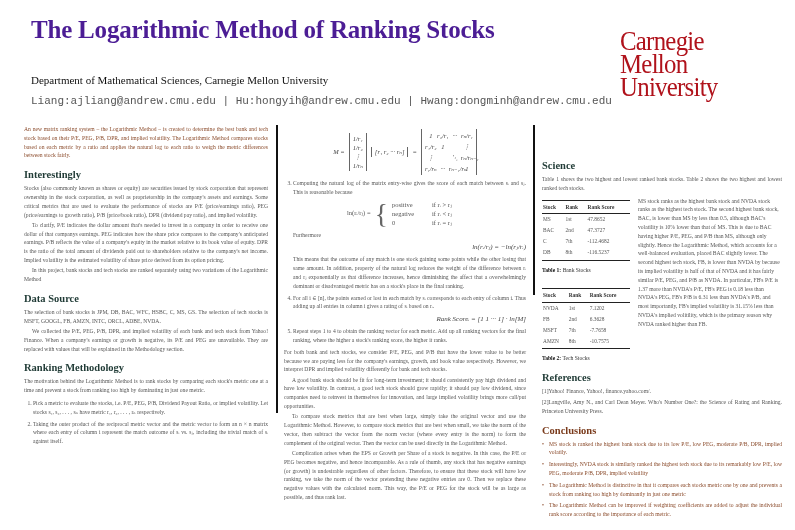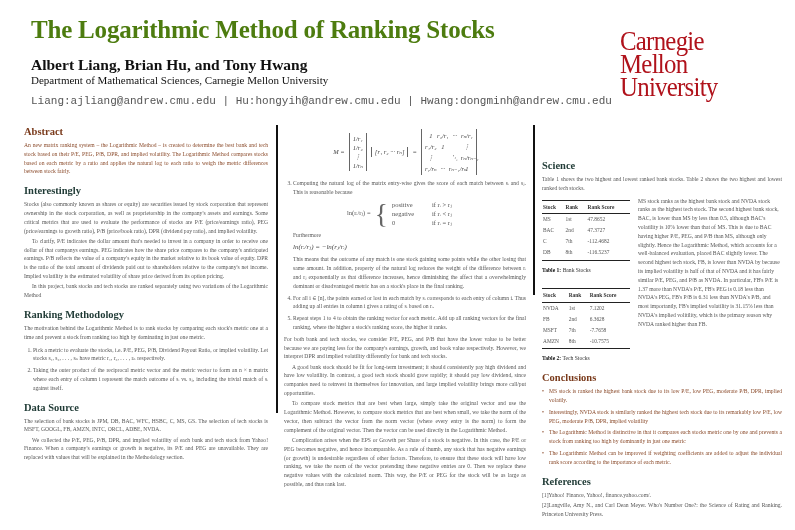--- a/index.html
+++ b/index.html
@@ -1,20 +1,20 @@
 <!DOCTYPE html>
 <html><head>
 <meta charset="utf-8">
 <style>
   * { box-sizing: border-box; margin: 0; padding: 0; }
   html, body { width: 795px; height: 530px; background: #ffffff; overflow: hidden; }
   body { font-family: "Liberation Serif", "DejaVu Serif", serif; color: #333; position: relative; }
 
   .header { position: absolute; left: 0; top: 0; width: 795px; height: 110px; }
-  .title { position: absolute; left: 31px; top: 16px; font-size: 25px; font-weight: bold; color: #4d7c0f; letter-spacing: -0.2px; }
+  .title { position: absolute; left: 31px; top: 16px; font-size: 25px; font-weight: bold; color: #4c1d95; letter-spacing: -0.2px; }
   .authors { position: absolute; left: 31px; top: 56px; font-size: 15.5px; font-weight: bold; color: #111; }
   .dept { position: absolute; left: 31px; top: 74px; font-size: 11px; color: #111; }
   .emails { position: absolute; left: 31px; top: 95px; font-family: "Liberation Mono", "DejaVu Sans Mono", monospace; font-size: 11px; color: #555; }
   .logo { position: absolute; left: 620px; top: 30px; font-size: 27px; line-height: 23px; color: #b0121b; font-weight: normal; letter-spacing: -0.8px; transform: scaleX(0.92); transform-origin: left top; }
 
   .col { position: absolute; top: 125px; height: 405px; font-size: 5.6px; line-height: 8.8px; color: #555; text-align: justify; }
   .col1 { left: 24px; width: 244px; }
   .col2 { left: 284px; width: 242px; top: 125px; }
   .col3 { left: 542px; width: 240px; }
   .vsep { position: absolute; top: 125px; width: 1.5px; background: #111; }
@@ -24,21 +24,21 @@
   h2 { font-size: 10.5px; font-weight: bold; margin: 0 0 3px 0; line-height: 13px; }
   h2.brown { color: #7a3b1c; }
   h2.slate { color: #1f3a35; }
   .sec { margin-bottom: 8px; }
   p { margin: 0 0 1.5px 0; }
   p.ind { text-indent: 8px; }
   .brown-text { color: #8a4a2a; }
   ol { padding-left: 9px; }
   ol li { margin-bottom: 3px; }
 
-  .math { text-align: left; font-style: italic; color: #444; margin: 3px 0; font-size: 7px; line-height: 10px; }
+  .math { text-align: right; font-style: italic; color: #444; margin: 3px 0; font-size: 7px; line-height: 10px; }
   .matrix { display: flex; justify-content: center; align-items: center; gap: 4px; margin: 4px 0; font-style: italic; font-size: 6.5px; color: #444; }
   .bracket { border-left: 1px solid #666; border-right: 1px solid #666; padding: 1px 3px; }
   .mat-col { display: flex; flex-direction: column; align-items: center; line-height: 9px; }
   .mat-grid { display: grid; grid-template-columns: repeat(4, 12px); line-height: 11px; text-align: center; }
   .cases { display: flex; justify-content: center; align-items: center; gap: 4px; font-size: 6.5px; margin: 3px 0; }
   .cases .brace { font-size: 28px; line-height: 28px; color: #666; font-style: normal; }
   .cases .rows { display: grid; grid-template-columns: 40px 40px; line-height: 9px; }
 
   .results-grid { display: flex; gap: 8px; margin-top: 4px; }
   .tables { width: 88px; flex-shrink: 0; }
@@ -53,56 +53,54 @@
   ul.concl { list-style: none; padding-left: 0; }
   ul.concl li { position: relative; padding-left: 7px; margin-bottom: 3px; color: #8a4a2a; }
   ul.concl li::before { content: "•"; position: absolute; left: 0; color: #8a4a2a; }
   .refs p { margin-bottom: 2px; }
 </style>
 </head>
 <body>
 
 <div class="header">
   <div class="title">The Logarithmic Method of Ranking Stocks</div>
-  <div class="authors">Albert Liang, Brian Hu, and Tony Hwang</div>
   <div class="dept">Department of Mathematical Sciences, Carnegie Mellon University</div>
   <div class="emails">Liang:ajliang@andrew.cmu.edu | Hu:hongyih@andrew.cmu.edu | Hwang:dongminh@andrew.cmu.edu</div>
   <div class="logo">
     <div>Carnegie</div>
     <div>Mellon</div>
     <div>University</div>
   </div>
 </div>
 
 <div class="vsep vsep1"></div>
 <div class="vsep vsep2"></div>
 
 <div class="col col1">
   <div class="sec">
-    <h2 class="brown">Abstract</h2>
     <p class="brown-text">An new matrix ranking system – the Logarithmic Method – is created to determine the best bank and tech stock based on their P/E, PEG, P/B, DPR, and implied volatility. The Logarithmic Method compares stocks based on each metric by a ratio and applies the natural log to each ratio to weigh the metric differences between stock fairly.</p>
   </div>
   <div class="sec">
     <h2 class="slate">Interestingly</h2>
     <p>Stocks (also commonly known as shares or equity) are securities issued by stock corporation that represent ownership in the stock corporation, as well as proprietorship in the company's assets and earnings. Some critical metrics that are used to evaluate the performance of stocks are P/E (price/earnings ratio), PEG (price/earnings to growth ratio), P/B (price/book ratio), DPR (dividend pay ratio), and implied volatility.</p>
     <p class="ind">To clarify, P/E indicates the dollar amount that's needed to invest in a company in order to receive one dollar of that companys earnings. PEG indicates how the share price compares to the company's anticipated earnings. P/B reflects the value of a company's equity in the market relative to its book value of equity. DPR is the ratio of the total amount of dividends paid out to shareholders relative to the company's net income. Implied volatility is the estimated volatility of share price derived from its option pricing.</p>
     <p class="ind">In this project, bank stocks and tech stocks are ranked separately using two variations of the Logarithmic Method</p>
+  </div>
+  <div class="sec">
+    <h2 class="slate">Data Source</h2>
+    <p>The selection of bank stocks is JPM, DB, BAC, WFC, HSBC, C, MS, GS. The selection of tech stocks is MSFT, GOOGL, FB, AMZN, INTC, ORCL, ADBE, NVDA.</p>
+    <p class="ind">We collected the P/E, PEG, P/B, DPR, and implied volatility of each bank and tech stock from Yahoo! Finance. When a company's earnings or growth is negative, its P/E and PEG are unavailable. They are replaced with values that will be explained in the Methodology section.</p>
   </div>
   <div class="sec">
     <h2 class="slate">Ranking Methodology</h2>
     <p style="margin-bottom:4px;">The motivation behind the Logarithmic Method is to rank stocks by comparing each stock's metric one at a time and prevent a stock from ranking too high by dominating in just one metric.</p>
     <ol>
       <li>Pick a metric to evaluate the stocks, i.e. P/E, PEG, P/B, Dividend Payout Ratio, or implied volatility. Let stocks s₁, s₂, . . . , sₙ have metric r₁, r₂, . . . , rₙ respectively.</li>
       <li>Taking the outer product of the reciprocal metric vector and the metric vector to form an n × n matrix where each entry of column i represent the match outcome of sᵢ vs. sⱼ, including the trivial match of sᵢ against itself.</li>
     </ol>
-  </div>
-  <div class="sec">
-    <h2 class="slate">Data Source</h2>
-    <p>The selection of bank stocks is JPM, DB, BAC, WFC, HSBC, C, MS, GS. The selection of tech stocks is MSFT, GOOGL, FB, AMZN, INTC, ORCL, ADBE, NVDA.</p>
-    <p class="ind">We collected the P/E, PEG, P/B, DPR, and implied volatility of each bank and tech stock from Yahoo! Finance. When a company's earnings or growth is negative, its P/E and PEG are unavailable. They are replaced with values that will be explained in the Methodology section.</p>
   </div>
 </div>
 
 <div class="col col2">
   <div class="matrix">
     <span>M =</span>
     <span class="bracket mat-col">
       <span>1/r₁</span>
       <span>1/r₂</span>
       <span>⋮</span>
@@ -143,20 +141,21 @@
           <span>0</span>
           <span>if rᵢ = rⱼ</span>
         </span>
       </div>
       <p>Furthermore</p>
       <div class="math">ln(rᵢ/rⱼ) = −ln(rⱼ/rᵢ)</div>
       <p>This means that the outcome of any match is one stock gaining some points while the other losing that same amount. In addition, property of the natural log reduces the weight of the difference between rᵢ and rⱼ exponentially as that difference increases, hence diminishing the affect that a overwhelmingly dominant or disadvantaged metric has on a stock's place in the final ranking.</p>
     </li>
     <li>
       <span>For all i ∈ [n], the points earned or lost in each match by sᵢ corresponds to each entry of column i. Thus adding up all entries in column i gives a rating of sᵢ based on rᵢ.</span>
+      <div class="math">Rank Scoreᵢ = [1 1 ··· 1] · ln[M]</div>
     </li>
     <li>Repeat steps 1 to 4 to obtain the ranking vector for each metric. Add up all ranking vectors for the final ranking, where the higher a stock's ranking score, the higher it ranks.</li>
   </ol>
   <p>For both bank and tech stocks, we consider P/E, PEG, and P/B that have the lower value to be better because we are paying less for the company's earnings, growth, and book value respectively. However, we interpret DPR and implied volatility differently for bank and tech stocks.</p>
   <p class="ind">A good bank stock should be fit for long-term investment; it should consistently pay high dividend and have low volatility. In contrast, a good tech stock should grow rapidly; it should pay low dividend, since companies need to reinvest in themselves for innovation, and large implied volatility brings more call/put opportunities.</p>
   <p class="ind">To compare stock metrics that are best when large, simply take the original vector and use the Logarithmic Method. However, to compare stock metrics that are best when small, we take the norm of the vector, then subtract the vector from the norm vector (where every entry is the norm) to form the complement of the original vector. Then the vector can be used directly in the Logarithmic Method.</p>
   <p class="ind">Complication arises when the EPS or Growth per Share of a stock is negative. In this case, the P/E or PEG becomes negative, and hence incomparable. As a rule of thumb, any stock that has negative earnings (or growth) is undesirable regardless of other factors. Therefore, to ensure that these stock will have low ranking, we take the norm of the vector pretending these negative entries are 0. Then we replace these negative values with the calculated norm. This way, the P/E or PEG for the stock will be as large as possible, and thus rank last.</p>
 </div>
 
 <div class="col col3">
@@ -228,28 +227,28 @@
                 <td>-10.7575</td>
               </tr>
           </tbody>
         </table>
         <div class="caption" style="margin-bottom:0;"><b>Table 2:</b> <span>Tech Stocks</span></div>
       </div>
       <div class="results-text">MS stock ranks as the highest bank stock and NVDA stock ranks as the highest tech stock. The second highest bank stock, BAC, is lower than MS by less than 0.5, although BAC's volatility is 10% lower than that of MS. This is due to BAC having higher P/E, PEG, and P/B than MS, although only slightly. Hence the Logarithmic Method, which accounts for a well-balanced evaluation, placed BAC slightly lower. The second highest tech stock, FB, is lower than NVDA by because its implied volatility is half of that of NVDA and it has fairly similar P/E, PEG, and P/B as NVDA. In particular, FB's P/E is 1.37 more than NVDA's P/E, FB's PEG is 0.18 less than NVDA's PEG, FB's P/B is 6.31 less than NVDA's P/B, and most importantly, FB's implied volatility is 31.15% less than NVDA's implied volitility, which is the primary reason why NVDA ranked higher than FB.</div>
     </div>
   </div>
 
+  <div class="sec refs">
+    <h2 class="slate">References</h2>
+    <p>[1]Yahoo! Finance, Yahoo!, finance.yahoo.com/.</p>
+    <p>[2]Langville, Amy N., and Carl Dean Meyer. Who's Number One?: the Science of Rating and Ranking. Princeton University Press.</p>
+  </div>
+
   <div class="sec">
     <h2 class="brown">Conclusions</h2>
     <ul class="concl">
       <li>MS stock is ranked the highest bank stock due to its low P/E, low PEG, moderate P/B, DPR, implied volatily.</li>
       <li>Interestingly, NVDA stock is similarly ranked the highest tech stock due to its remarkably low P/E, low PEG, moderate P/B, DPR, implied volatility</li>
       <li>The Logarithmic Method is distinctive in that it compares each stocks metric one by one and prevents a stock from ranking too high by dominantly in just one metric</li>
       <li>The Logarithmic Method can be improved if weighting coefficients are added to adjust the individual rank score according to the importance of each metric.</li>
     </ul>
   </div>
-
-  <div class="sec refs">
-    <h2 class="slate">References</h2>
-    <p>[1]Yahoo! Finance, Yahoo!, finance.yahoo.com/.</p>
-    <p>[2]Langville, Amy N., and Carl Dean Meyer. Who's Number One?: the Science of Rating and Ranking. Princeton University Press.</p>
-  </div>
 </div>
 
 </body></html>

